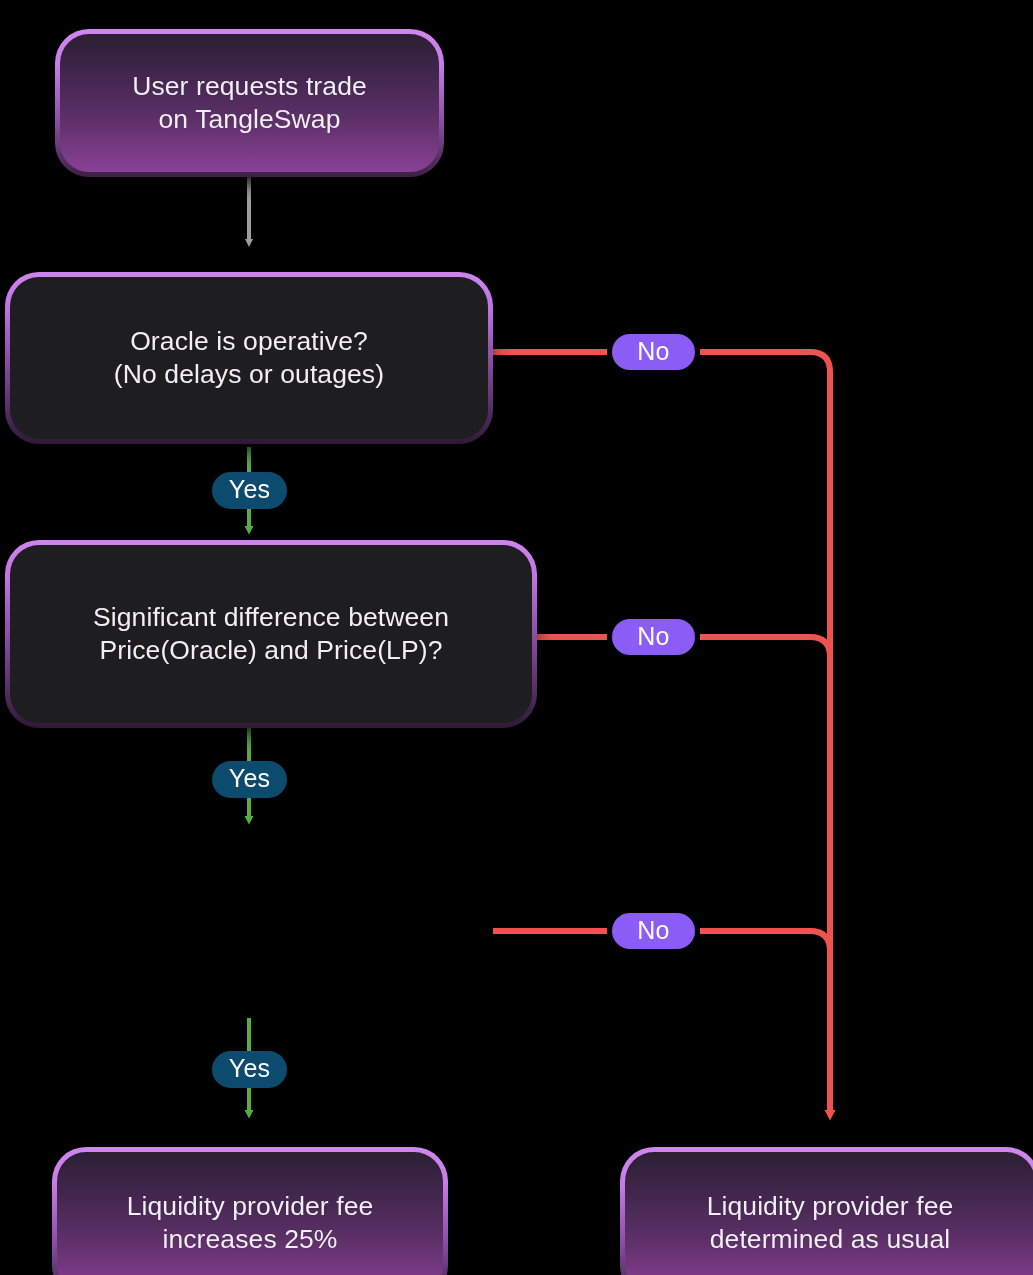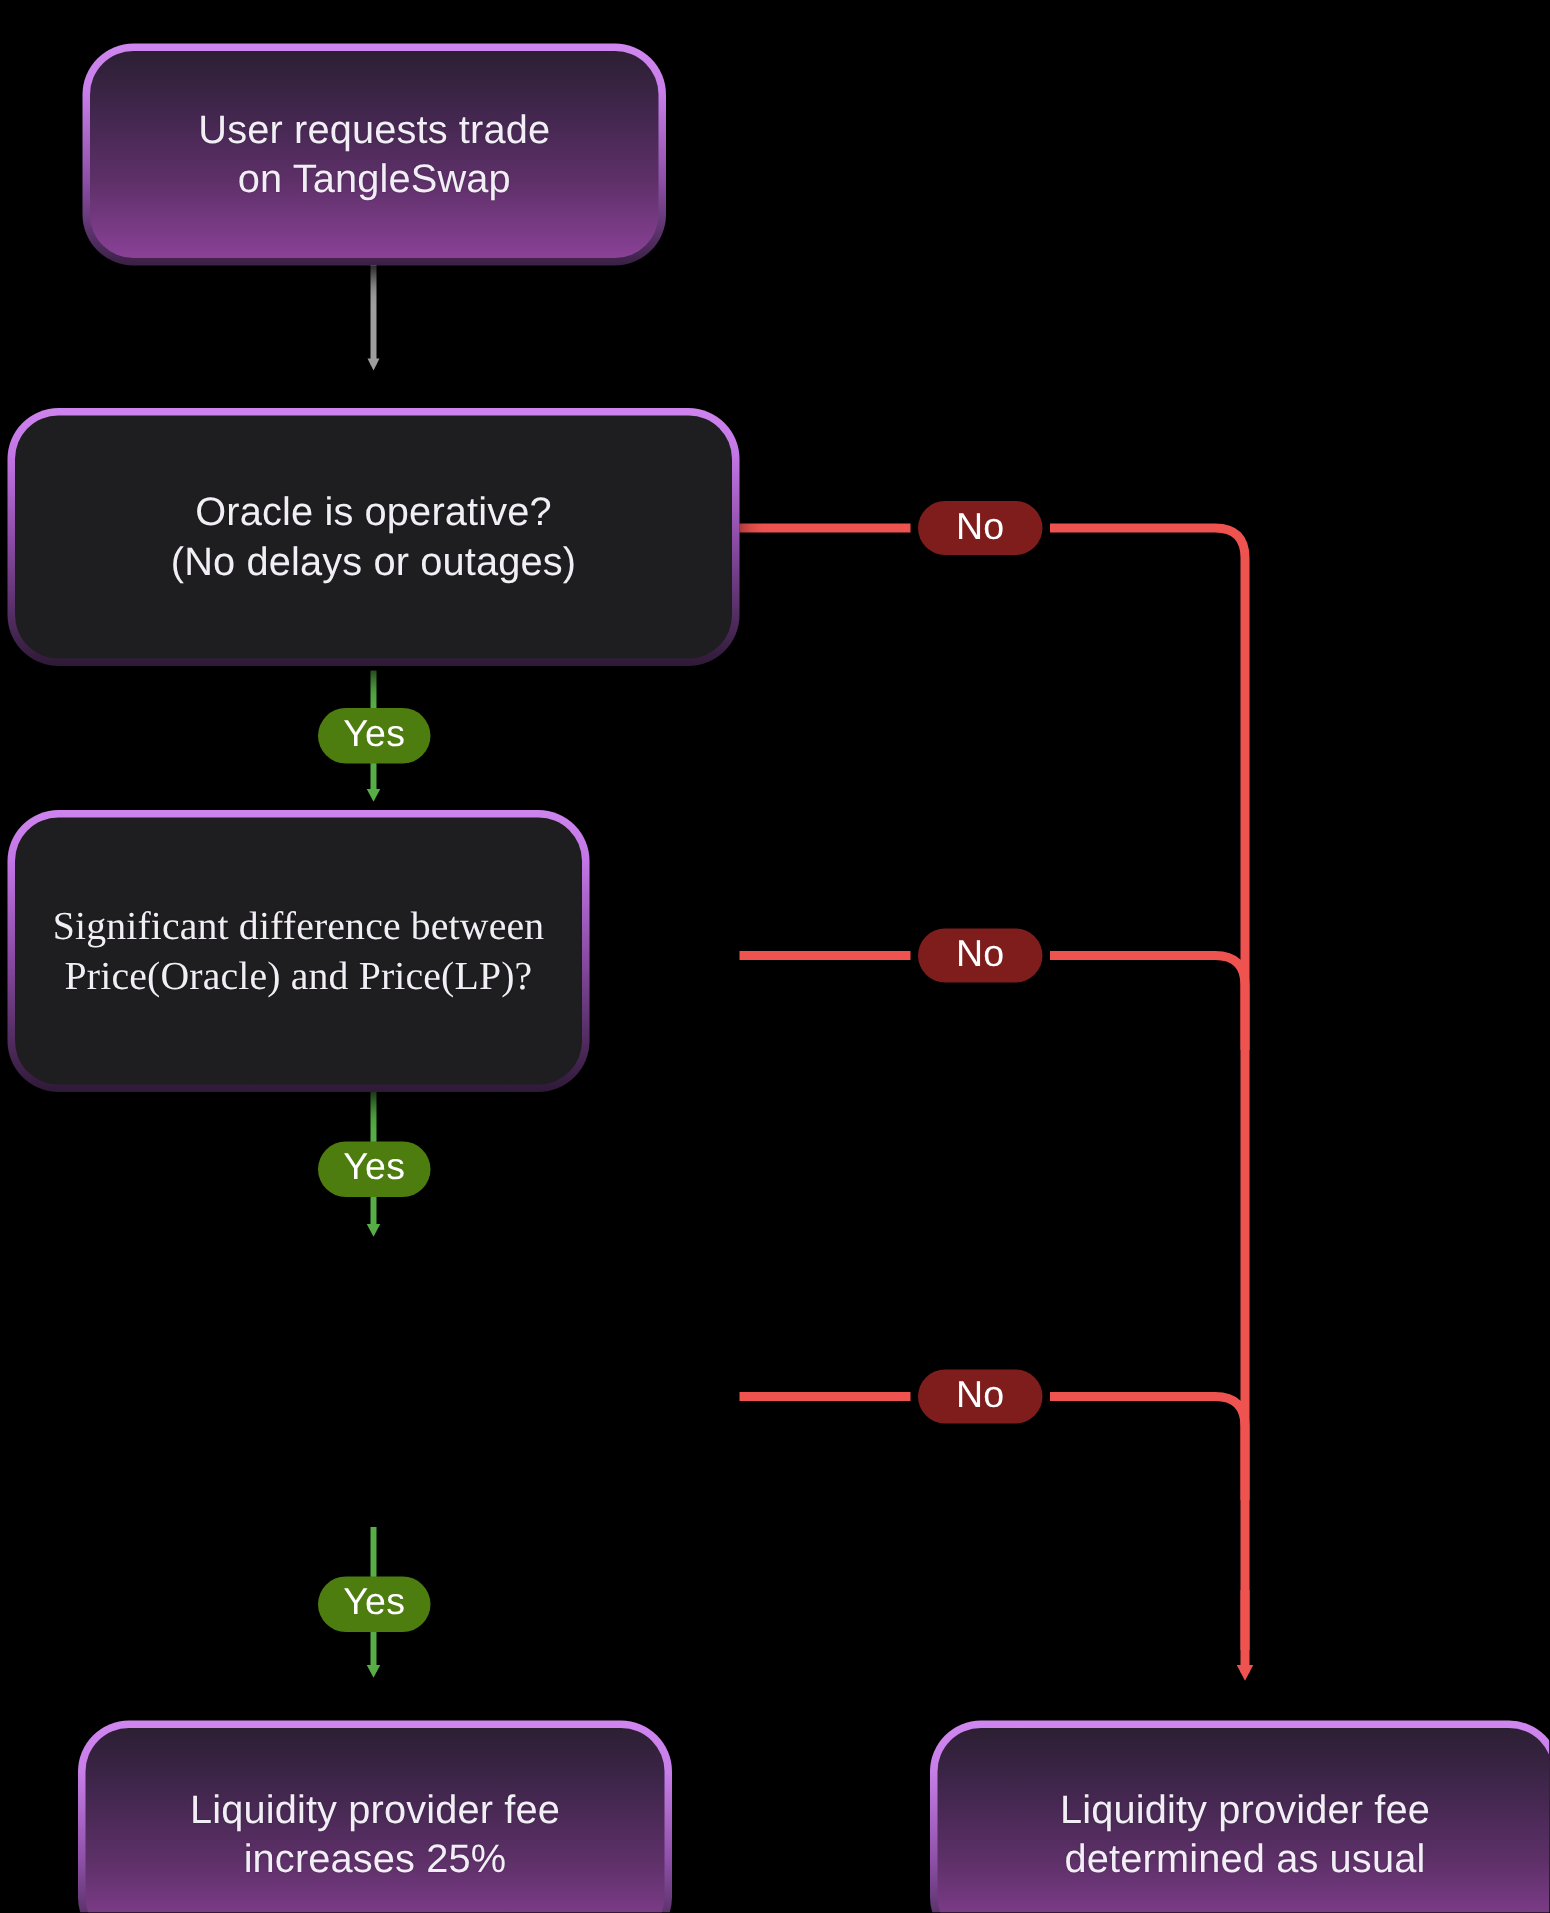--- a/index.html
+++ b/index.html
@@ -88,24 +88,24 @@
     align-items: center;
     justify-content: center;
     border-radius: 999px;
     color: #ffffff;
     font-size: 25px;
     line-height: 1;
     letter-spacing: 0.2px;
     padding-bottom: 2px;
   }
   .pill.no {
-    background: #7f1d1d;
+    background: #8b5cf6;
   }
   .pill.yes {
-    background: #4d7c0f;
+    background: #0c4a6e;
   }
 </style>
 </head>
 <body>
 
 <div id="canvas">
 
   <svg id="edges" viewBox="0 0 1033 1275">
     <defs>
       <marker id="arrowGray" markerWidth="10" markerHeight="10" refX="5" refY="5" orient="auto" markerUnits="userSpaceOnUse">
@@ -165,21 +165,21 @@
     </div>
   </div>
 
   <div class="node decision" style="left:5px; top:272px; width:488px; height:172px;">
     <div class="inner">
       <span class="label">Oracle is operative?</span>
       <span class="sublabel">(No delays or outages)</span>
     </div>
   </div>
 
-  <div class="node decision" style="left:5px; top:540px; width:388px; height:188px;font-family:Liberation Serif, serif;">
+  <div class="node decision" style="left:5px; top:540px; width:532px; height:188px;">
     <div class="inner">
       <span class="label">Significant difference between
 Price(Oracle) and Price(LP)?</span>
     </div>
   </div>
 
 
   <div class="node terminal" style="left:52px; top:1120px; width:396px; height:152px;">
     <div class="inner">
       <span class="label">Liquidity provider fee

